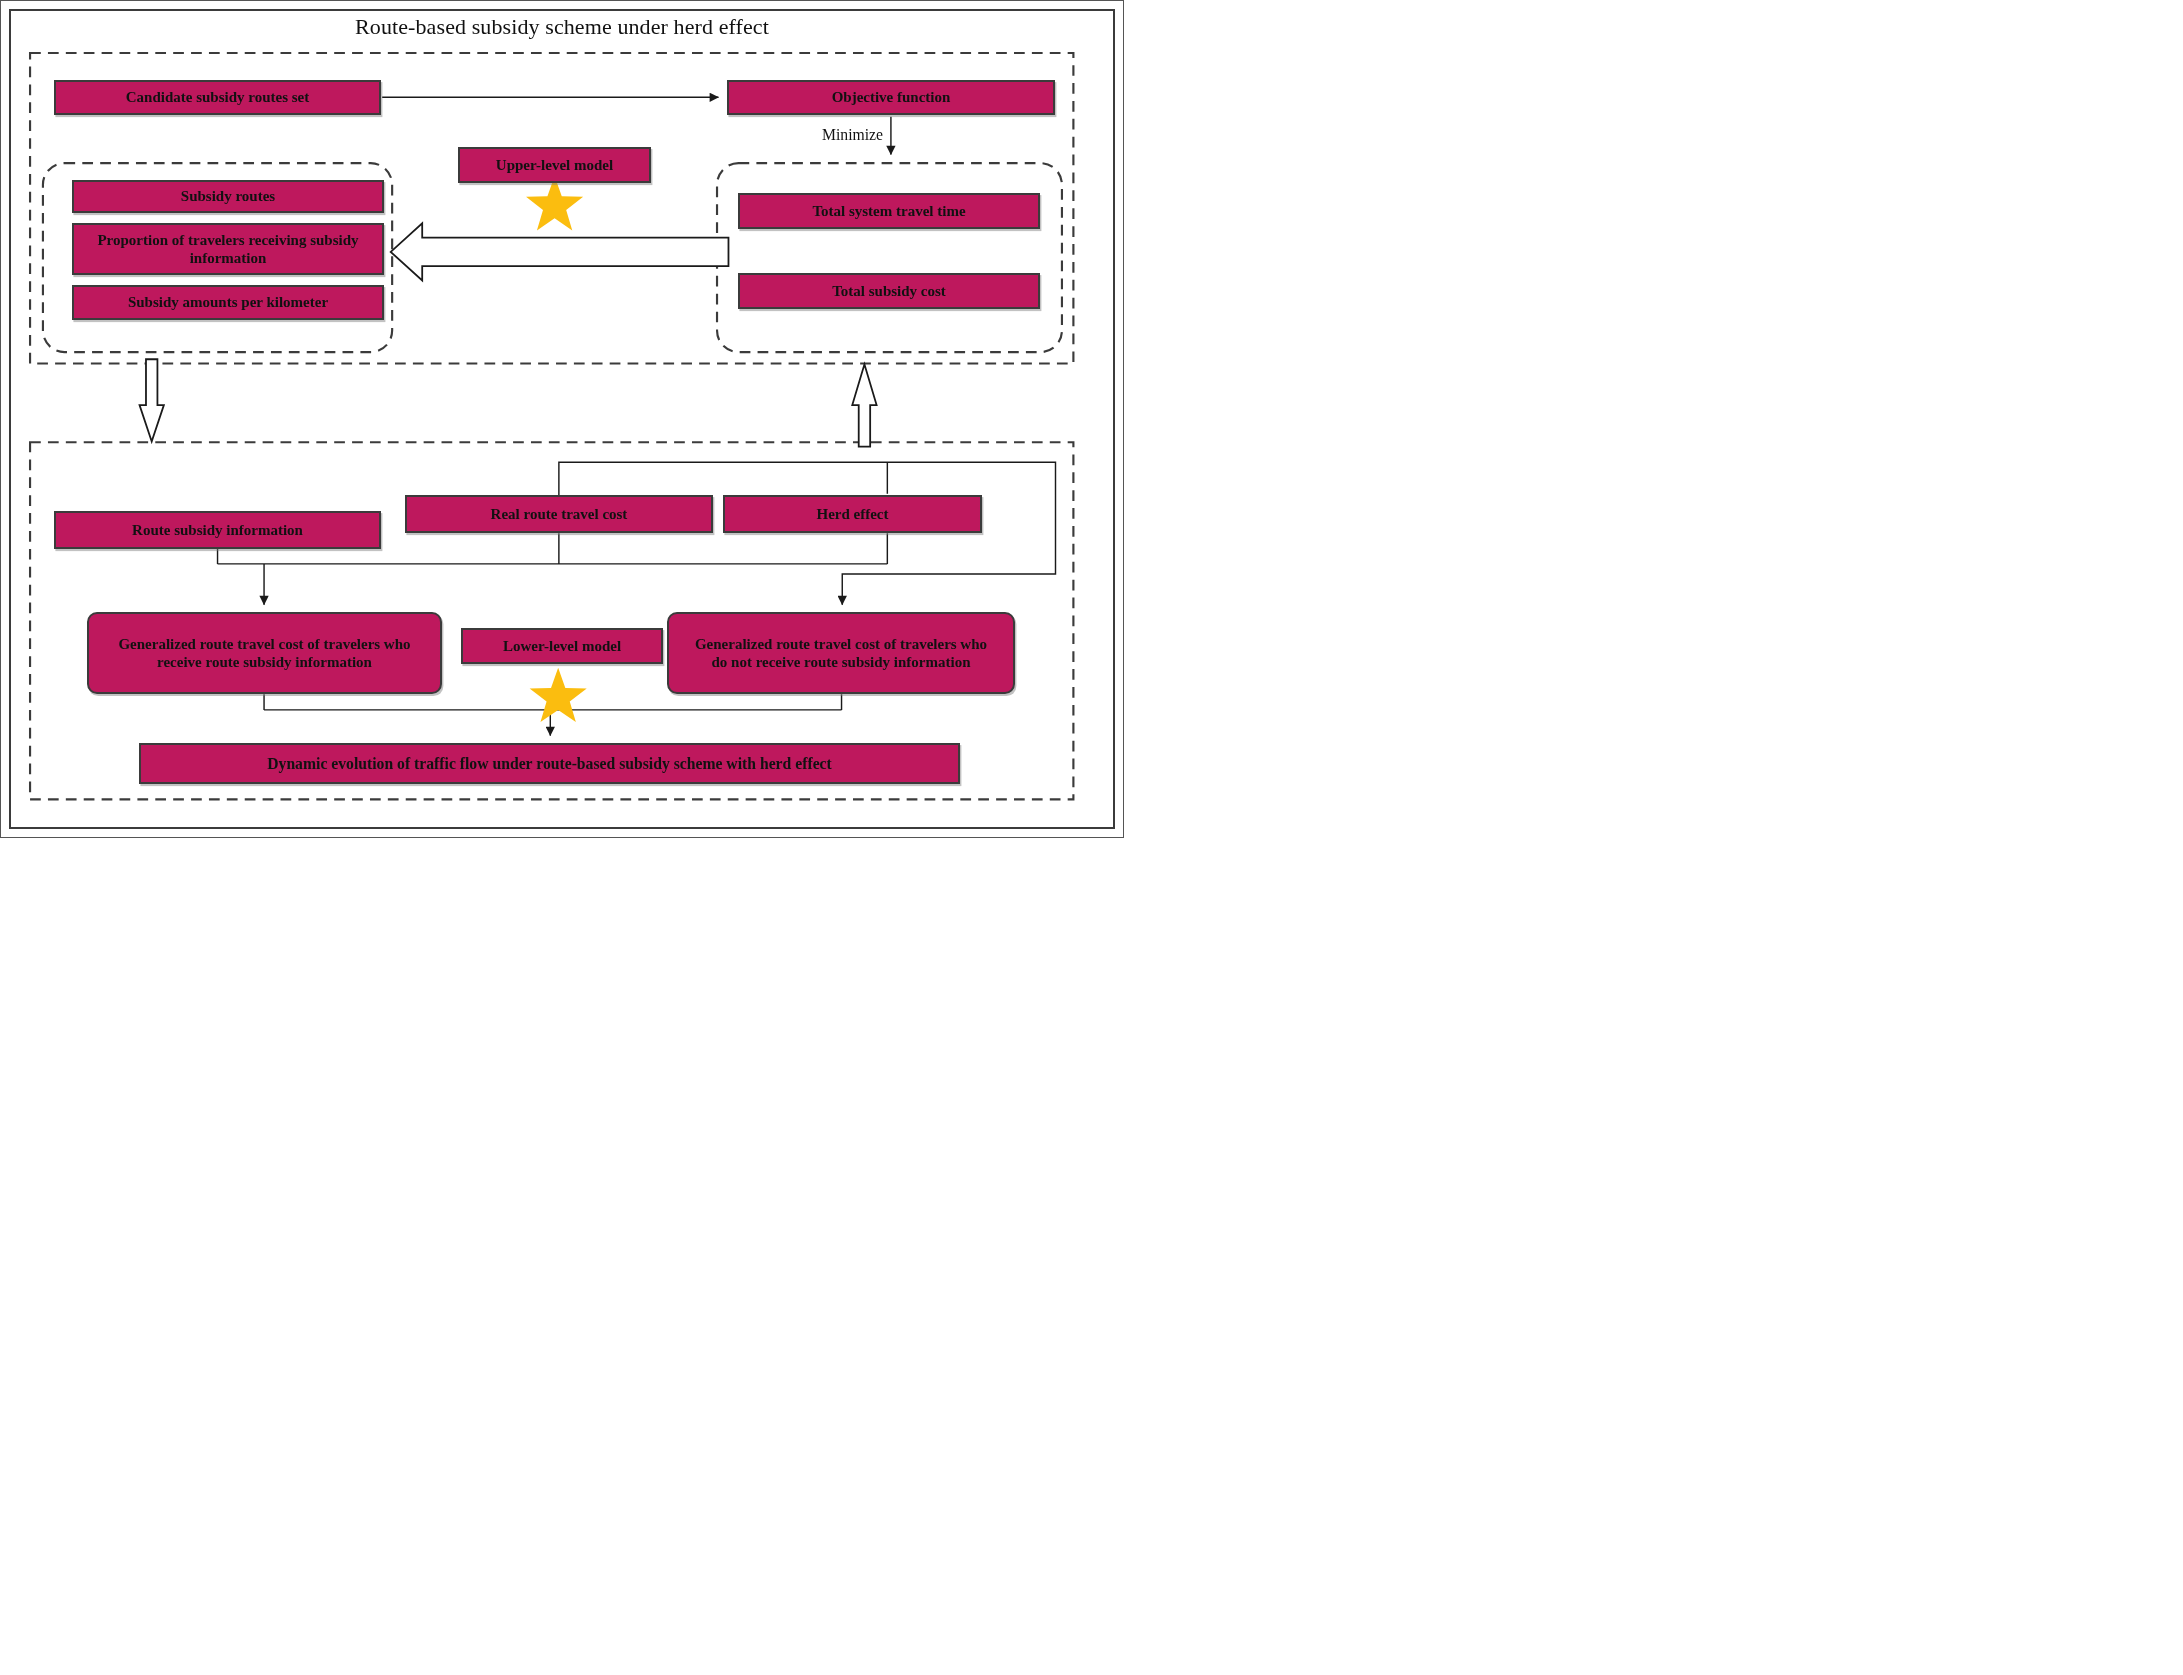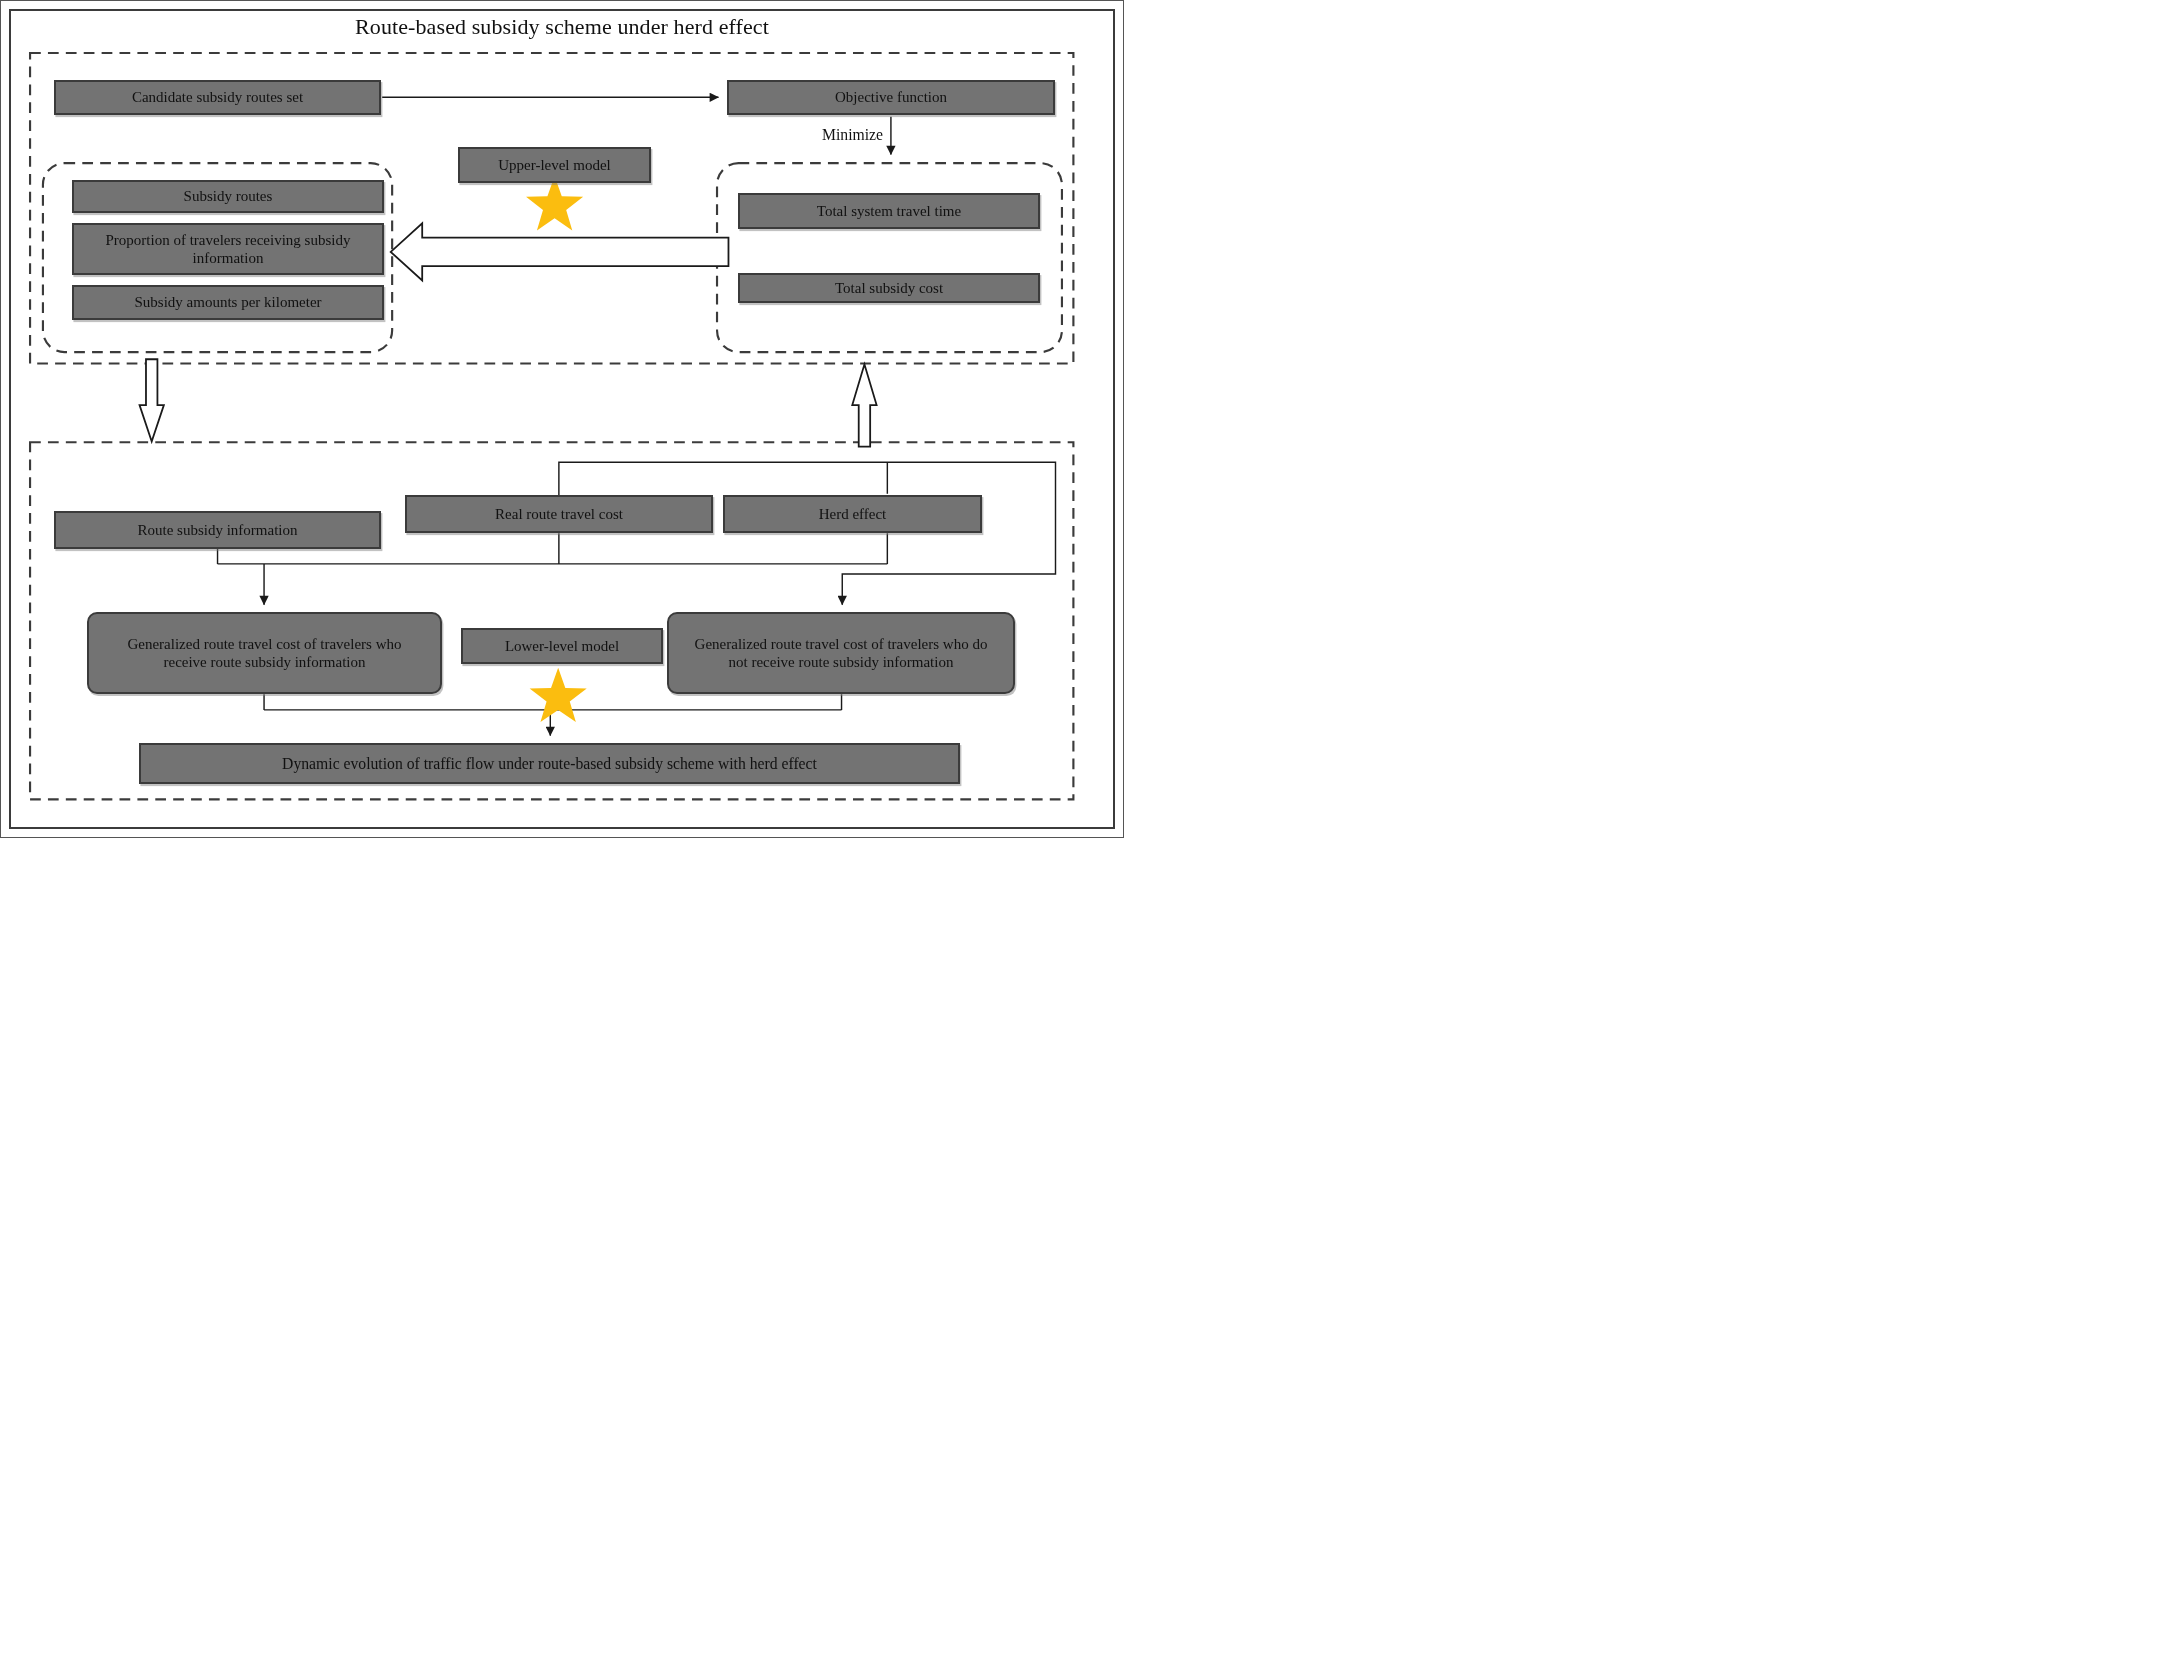--- a/index.html
+++ b/index.html
@@ -16,25 +16,25 @@
     position:absolute;left:8.6px;top:8.6px;right:8.6px;bottom:8.6px;
     border:2.9px solid #3b3b3b;
   }
   .edge-line{position:absolute;left:0;top:0;right:0;bottom:0;border:1.4px solid #555;}
   .title{
     position:absolute;left:0;right:0;top:14.3px;
     text-align:center;font-size:22px;letter-spacing:0.1px;
   }
   .box{
     position:absolute;
-    border:2.1px solid #3b3b3b;background:#737373;
+    border:2.1px solid #3b3b3b;background:#be185d;
     box-shadow:1.4px 2.1px 0 rgba(120,120,120,0.45);
     display:flex;align-items:center;justify-content:center;
     text-align:center;font-size:15px;line-height:1.22;
-    box-sizing:border-box;padding:1.4px 10px;
+    box-sizing:border-box;padding:1.4px 10px;font-weight:bold;
   }
   .box.rounded{border-radius:10px;padding:2.9px 21.5px;}
   .label{
     position:absolute;font-size:15.7px;
   }
   svg.overlay{position:absolute;left:0;top:0;width:1092px;height:838px;}
 </style>
 </head>
 <body>
 
@@ -81,21 +81,21 @@
   <div class="box" style="left:727px;top:80px;width:328px;height:35px;">Objective function</div>
   <div class="label" style="left:751px;top:126px;width:132px;text-align:right;">Minimize</div>
 
   <div class="box" style="left:72px;top:180px;width:312px;height:33px;">Subsidy routes</div>
   <div class="box" style="left:72px;top:223px;width:312px;height:52px;">Proportion of travelers receiving subsidy information</div>
   <div class="box" style="left:72px;top:285px;width:312px;height:35px;">Subsidy amounts per kilometer</div>
 
   <div class="box" style="left:458px;top:147px;width:193px;height:36px;">Upper-level model</div>
 
   <div class="box" style="left:738px;top:193px;width:302px;height:36px;">Total system travel time</div>
-  <div class="box" style="left:738px;top:273px;width:302px;height:30px;">Total subsidy cost</div>
+  <div class="box" style="left:738px;top:273px;width:302px;height:36px;">Total subsidy cost</div>
 
   <div class="box" style="left:54px;top:511px;width:327px;height:38px;">Route subsidy information</div>
   <div class="box" style="left:405px;top:495px;width:308px;height:38px;">Real route travel cost</div>
   <div class="box" style="left:723px;top:495px;width:259px;height:38px;">Herd effect</div>
 
   <div class="box rounded" style="left:87px;top:612px;width:355px;height:82px;">Generalized route travel cost of travelers who receive route subsidy information</div>
   <div class="box" style="left:461px;top:628px;width:202px;height:36px;">Lower-level model</div>
   <div class="box rounded" style="left:667px;top:612px;width:348px;height:82px;">Generalized route travel cost of travelers who do not receive route subsidy information</div>
 
   <div class="box" style="left:139px;top:743px;width:821px;height:41px;font-size:15.7px;">Dynamic evolution of traffic flow under route-based subsidy scheme with herd effect</div>

